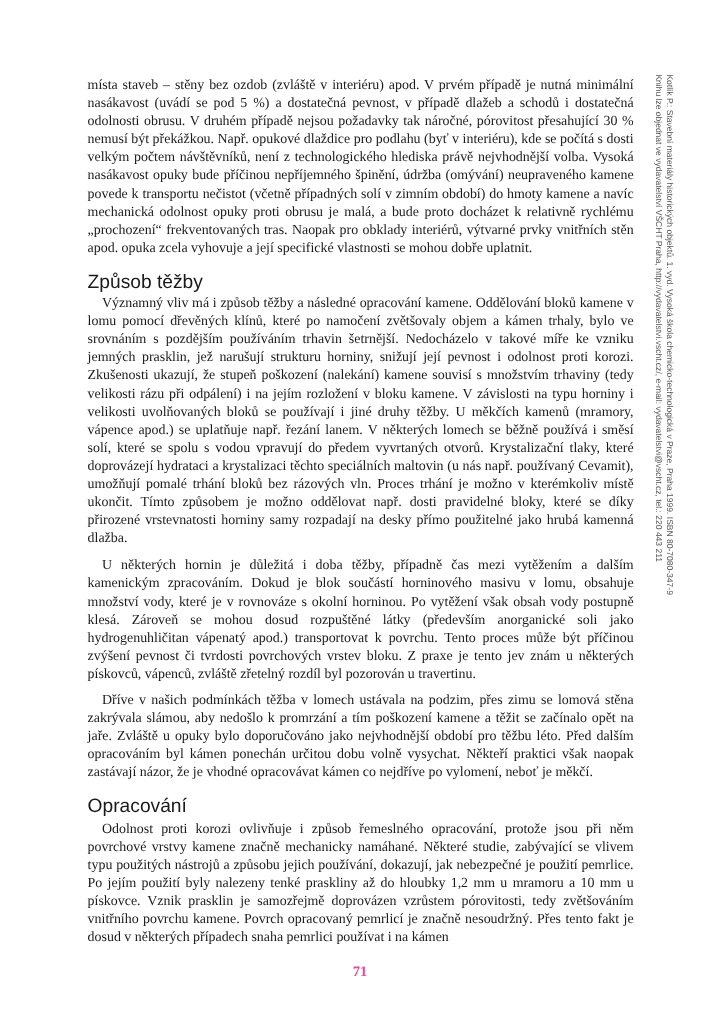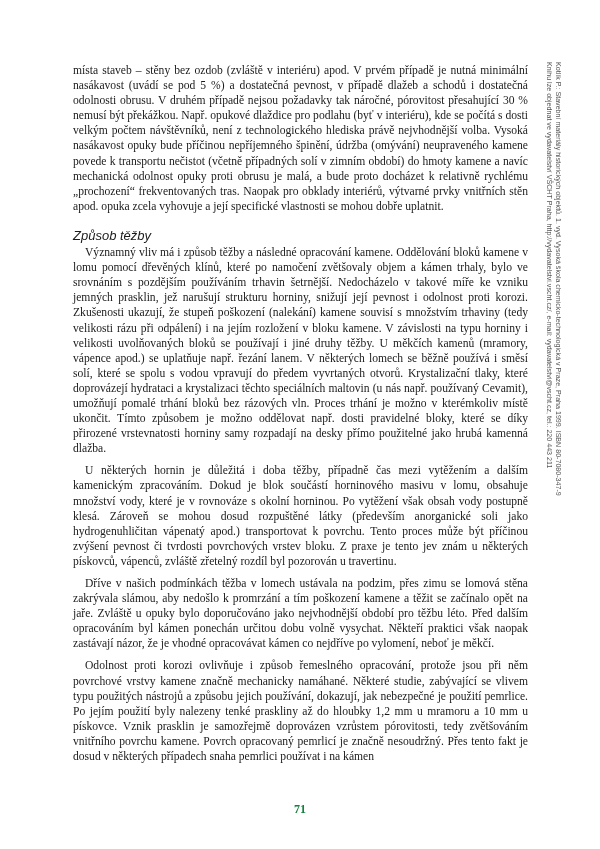--- a/index.html
+++ b/index.html
@@ -6,26 +6,26 @@
   body { width:600px; height:849px; position:relative; overflow:hidden; }
   .page { position:absolute; left:0; top:0; width:600px; height:849px; background:#fff; }
   .content {
     position:absolute; left:73px; top:63px; width:455px;
     font-family:"Liberation Serif", serif; font-size:11.6px; line-height:15.1px; color:#1a1a1a;
   }
   .content p { margin:0; text-align:justify; }
   .content p.indent { text-indent:12px;font-family:Liberation Serif, serif; }
   .content p + p.indent { margin-top:7px; }
   .content h2 {
-    font-family:"Liberation Sans", sans-serif; font-style:italic; font-weight:normal;
-    font-size:13px; margin:14px 0 2px 0; color:#1a1a1a;
+    font-family:"Liberation Sans", sans-serif; font-weight:normal;
+    font-size:16px; margin:14px 0 2px 0; color:#1a1a1a;
   }
   .pagenum {
     position:absolute; left:0; width:600px; top:802px; text-align:center;
-    font-family:"Liberation Serif", serif; font-weight:bold; font-size:12px; color:#15803d;
+    font-family:"Liberation Serif", serif; font-weight:bold; font-size:12px; color:#ec4899;
   }
   .sidebar {
     position:absolute; left:562px; top:62px;
     transform-origin:0 0; transform:rotate(90deg);
     font-family:"Liberation Sans", sans-serif; font-size:7.1px; line-height:9px; color:#555;
     white-space:nowrap;
   }
   .sidebar div { display:block; }
 </style>
 </head>
@@ -33,20 +33,21 @@
 
 <div class="page">
   <div class="content">
     <p>místa staveb – stěny bez ozdob (zvláště v interiéru) apod. V prvém případě je nutná minimální nasákavost (uvádí se pod 5 %) a dostatečná pevnost, v případě dlažeb a schodů i dostatečná odolnosti obrusu. V druhém případě nejsou požadavky tak náročné, pórovitost přesahující 30 % nemusí být překážkou. Např. opukové dlaždice pro podlahu (byť v interiéru), kde se počítá s dosti velkým počtem návštěvníků, není z technologického hlediska právě nejvhodnější volba. Vysoká nasákavost opuky bude příčinou nepříjemného špinění, údržba (omývání) neupraveného kamene povede k transportu nečistot (včetně případných solí v zimním období) do hmoty kamene a navíc mechanická odolnost opuky proti obrusu je malá, a bude proto docházet k relativně rychlému „prochození“ frekventovaných tras. Naopak pro obklady interiérů, výtvarné prvky vnitřních stěn apod. opuka zcela vyhovuje a její specifické vlastnosti se mohou dobře uplatnit.</p>
 
     <h2>Způsob těžby</h2>
     <p class="indent">Významný vliv má i způsob těžby a následné opracování kamene. Oddělování bloků kamene v lomu pomocí dřevěných klínů, které po namočení zvětšovaly objem a kámen trhaly, bylo ve srovnáním s pozdějším používáním trhavin šetrnější. Nedocházelo v takové míře ke vzniku jemných prasklin, jež narušují strukturu horniny, snižují její pevnost i odolnost proti korozi. Zkušenosti ukazují, že stupeň poškození (nalekání) kamene souvisí s množstvím trhaviny (tedy velikosti rázu při odpálení) i na jejím rozložení v bloku kamene. V závislosti na typu horniny i velikosti uvolňovaných bloků se používají i jiné druhy těžby. U měkčích kamenů (mramory, vápence apod.) se uplatňuje např. řezání lanem. V některých lomech se běžně používá i směsí solí, které se spolu s vodou vpravují do předem vyvrtaných otvorů. Krystalizační tlaky, které doprovázejí hydrataci a krystalizaci těchto speciálních maltovin (u nás např. používaný Cevamit), umožňují pomalé trhání bloků bez rázových vln. Proces trhání je možno v kterémkoliv místě ukončit. Tímto způsobem je možno oddělovat např. dosti pravidelné bloky, které se díky přirozené vrstevnatosti horniny samy rozpadají na desky přímo použitelné jako hrubá kamenná dlažba.</p>
     <p class="indent">U některých hornin je důležitá i doba těžby, případně čas mezi vytěžením a dalším kamenickým zpracováním. Dokud je blok součástí horninového masivu v lomu, obsahuje množství vody, které je v rovnováze s okolní horninou. Po vytěžení však obsah vody postupně klesá. Zároveň se mohou dosud rozpuštěné látky (především anorganické soli jako hydrogenuhličitan vápenatý apod.) transportovat k povrchu. Tento proces může být příčinou zvýšení pevnost či tvrdosti povrchových vrstev bloku. Z praxe je tento jev znám u některých pískovců, vápenců, zvláště zřetelný rozdíl byl pozorován u travertinu.</p>
     <p class="indent">Dříve v našich podmínkách těžba v lomech ustávala na podzim, přes zimu se lomová stěna zakrývala slámou, aby nedošlo k promrzání a tím poškození kamene a těžit se začínalo opět na jaře. Zvláště u opuky bylo doporučováno jako nejvhodnější období pro těžbu léto. Před dalším opracováním byl kámen ponechán určitou dobu volně vysychat. Někteří praktici však naopak zastávají názor, že je vhodné opracovávat kámen co nejdříve po vylomení, neboť je měkčí.</p>
 
+    <h2>Opracování</h2>
     <p class="indent">Odolnost proti korozi ovlivňuje i způsob řemeslného opracování, protože jsou při něm povrchové vrstvy kamene značně mechanicky namáhané. Některé studie, zabývající se vlivem typu použitých nástrojů a způsobu jejich používání, dokazují, jak nebezpečné je použití pemrlice. Po jejím použití byly nalezeny tenké praskliny až do hloubky 1,2 mm u mramoru a 10 mm u pískovce. Vznik prasklin je samozřejmě doprovázen vzrůstem pórovitosti, tedy zvětšováním vnitřního povrchu kamene. Povrch opracovaný pemrlicí je značně nesoudržný. Přes tento fakt je dosud v některých případech snaha pemrlici používat i na kámen</p>
   </div>
 
   <div class="pagenum">71</div>
 
   <div class="sidebar">
     <div>Kotlík P.: Stavební materiály historických objektů. 1. vyd. Vysoká škola chemicko-technologická v Praze, Praha 1999. ISBN 80-7080-347-9</div>
     <div>Knihu lze objednat ve vydavatelství VŠCHT Praha, http://vydavatelstvi.vscht.cz/, e-mail: vydavatelstvi@vscht.cz, tel.: 220 443 211</div>
   </div>
 </div>

